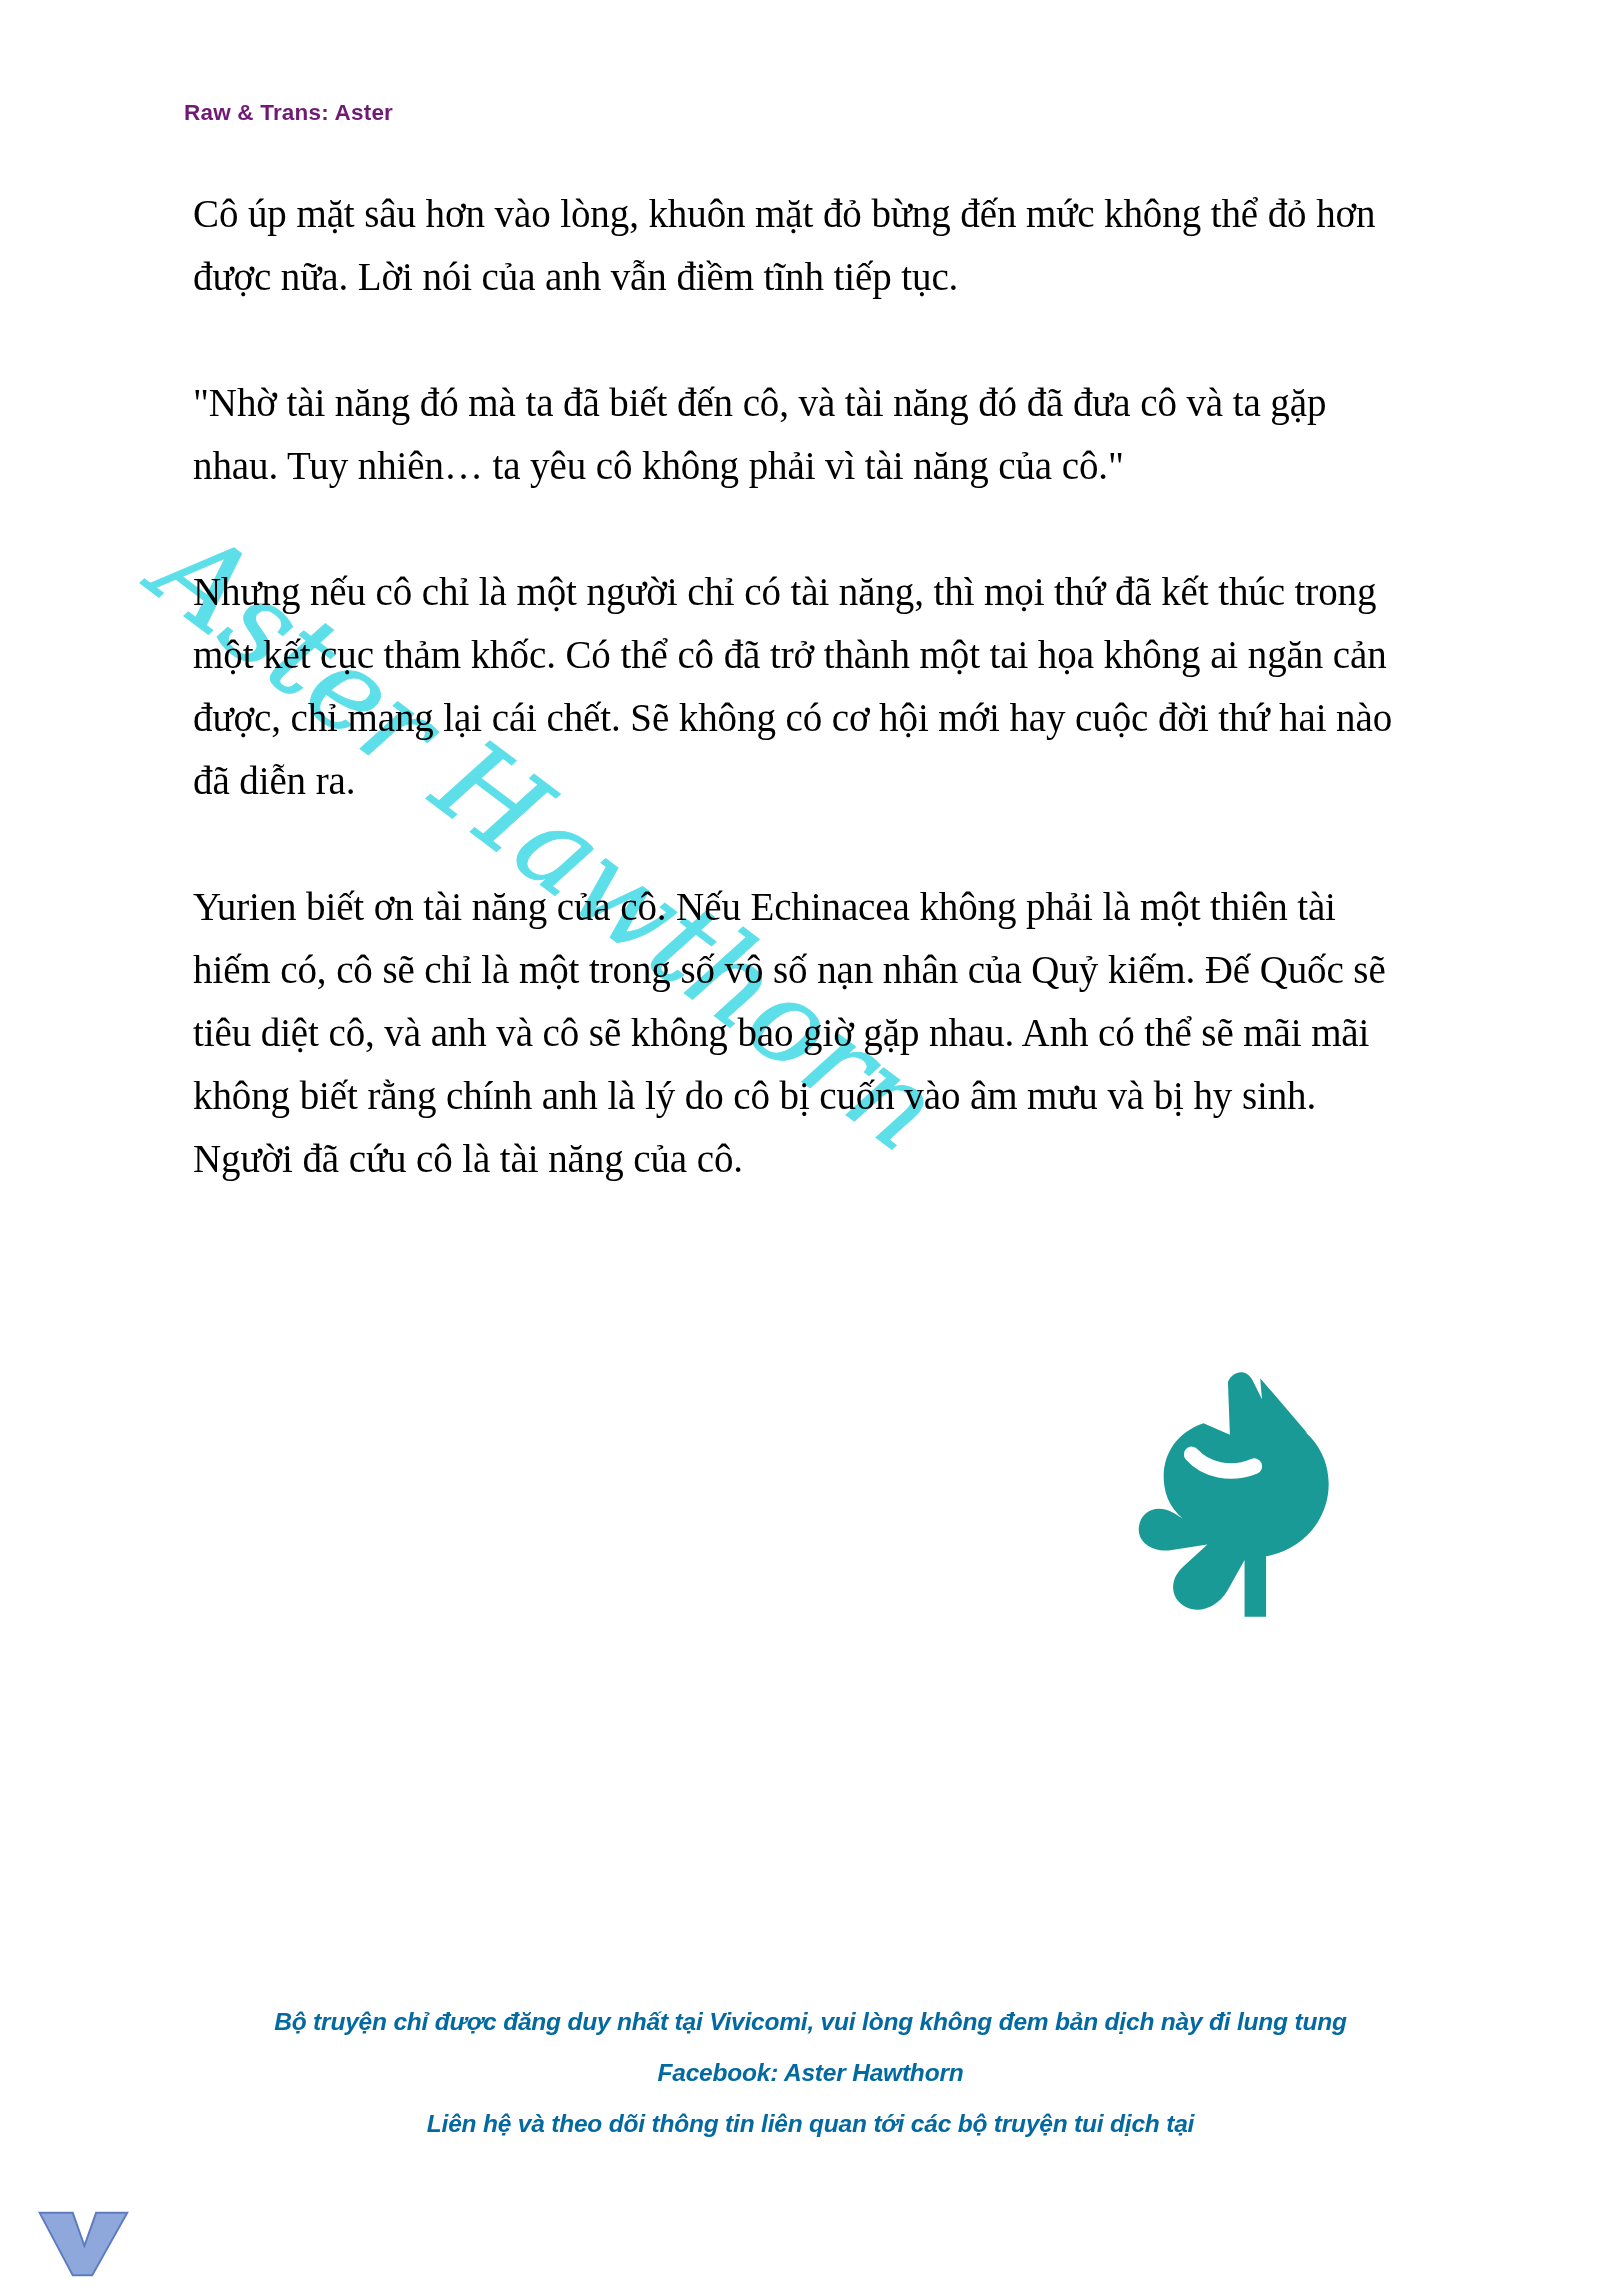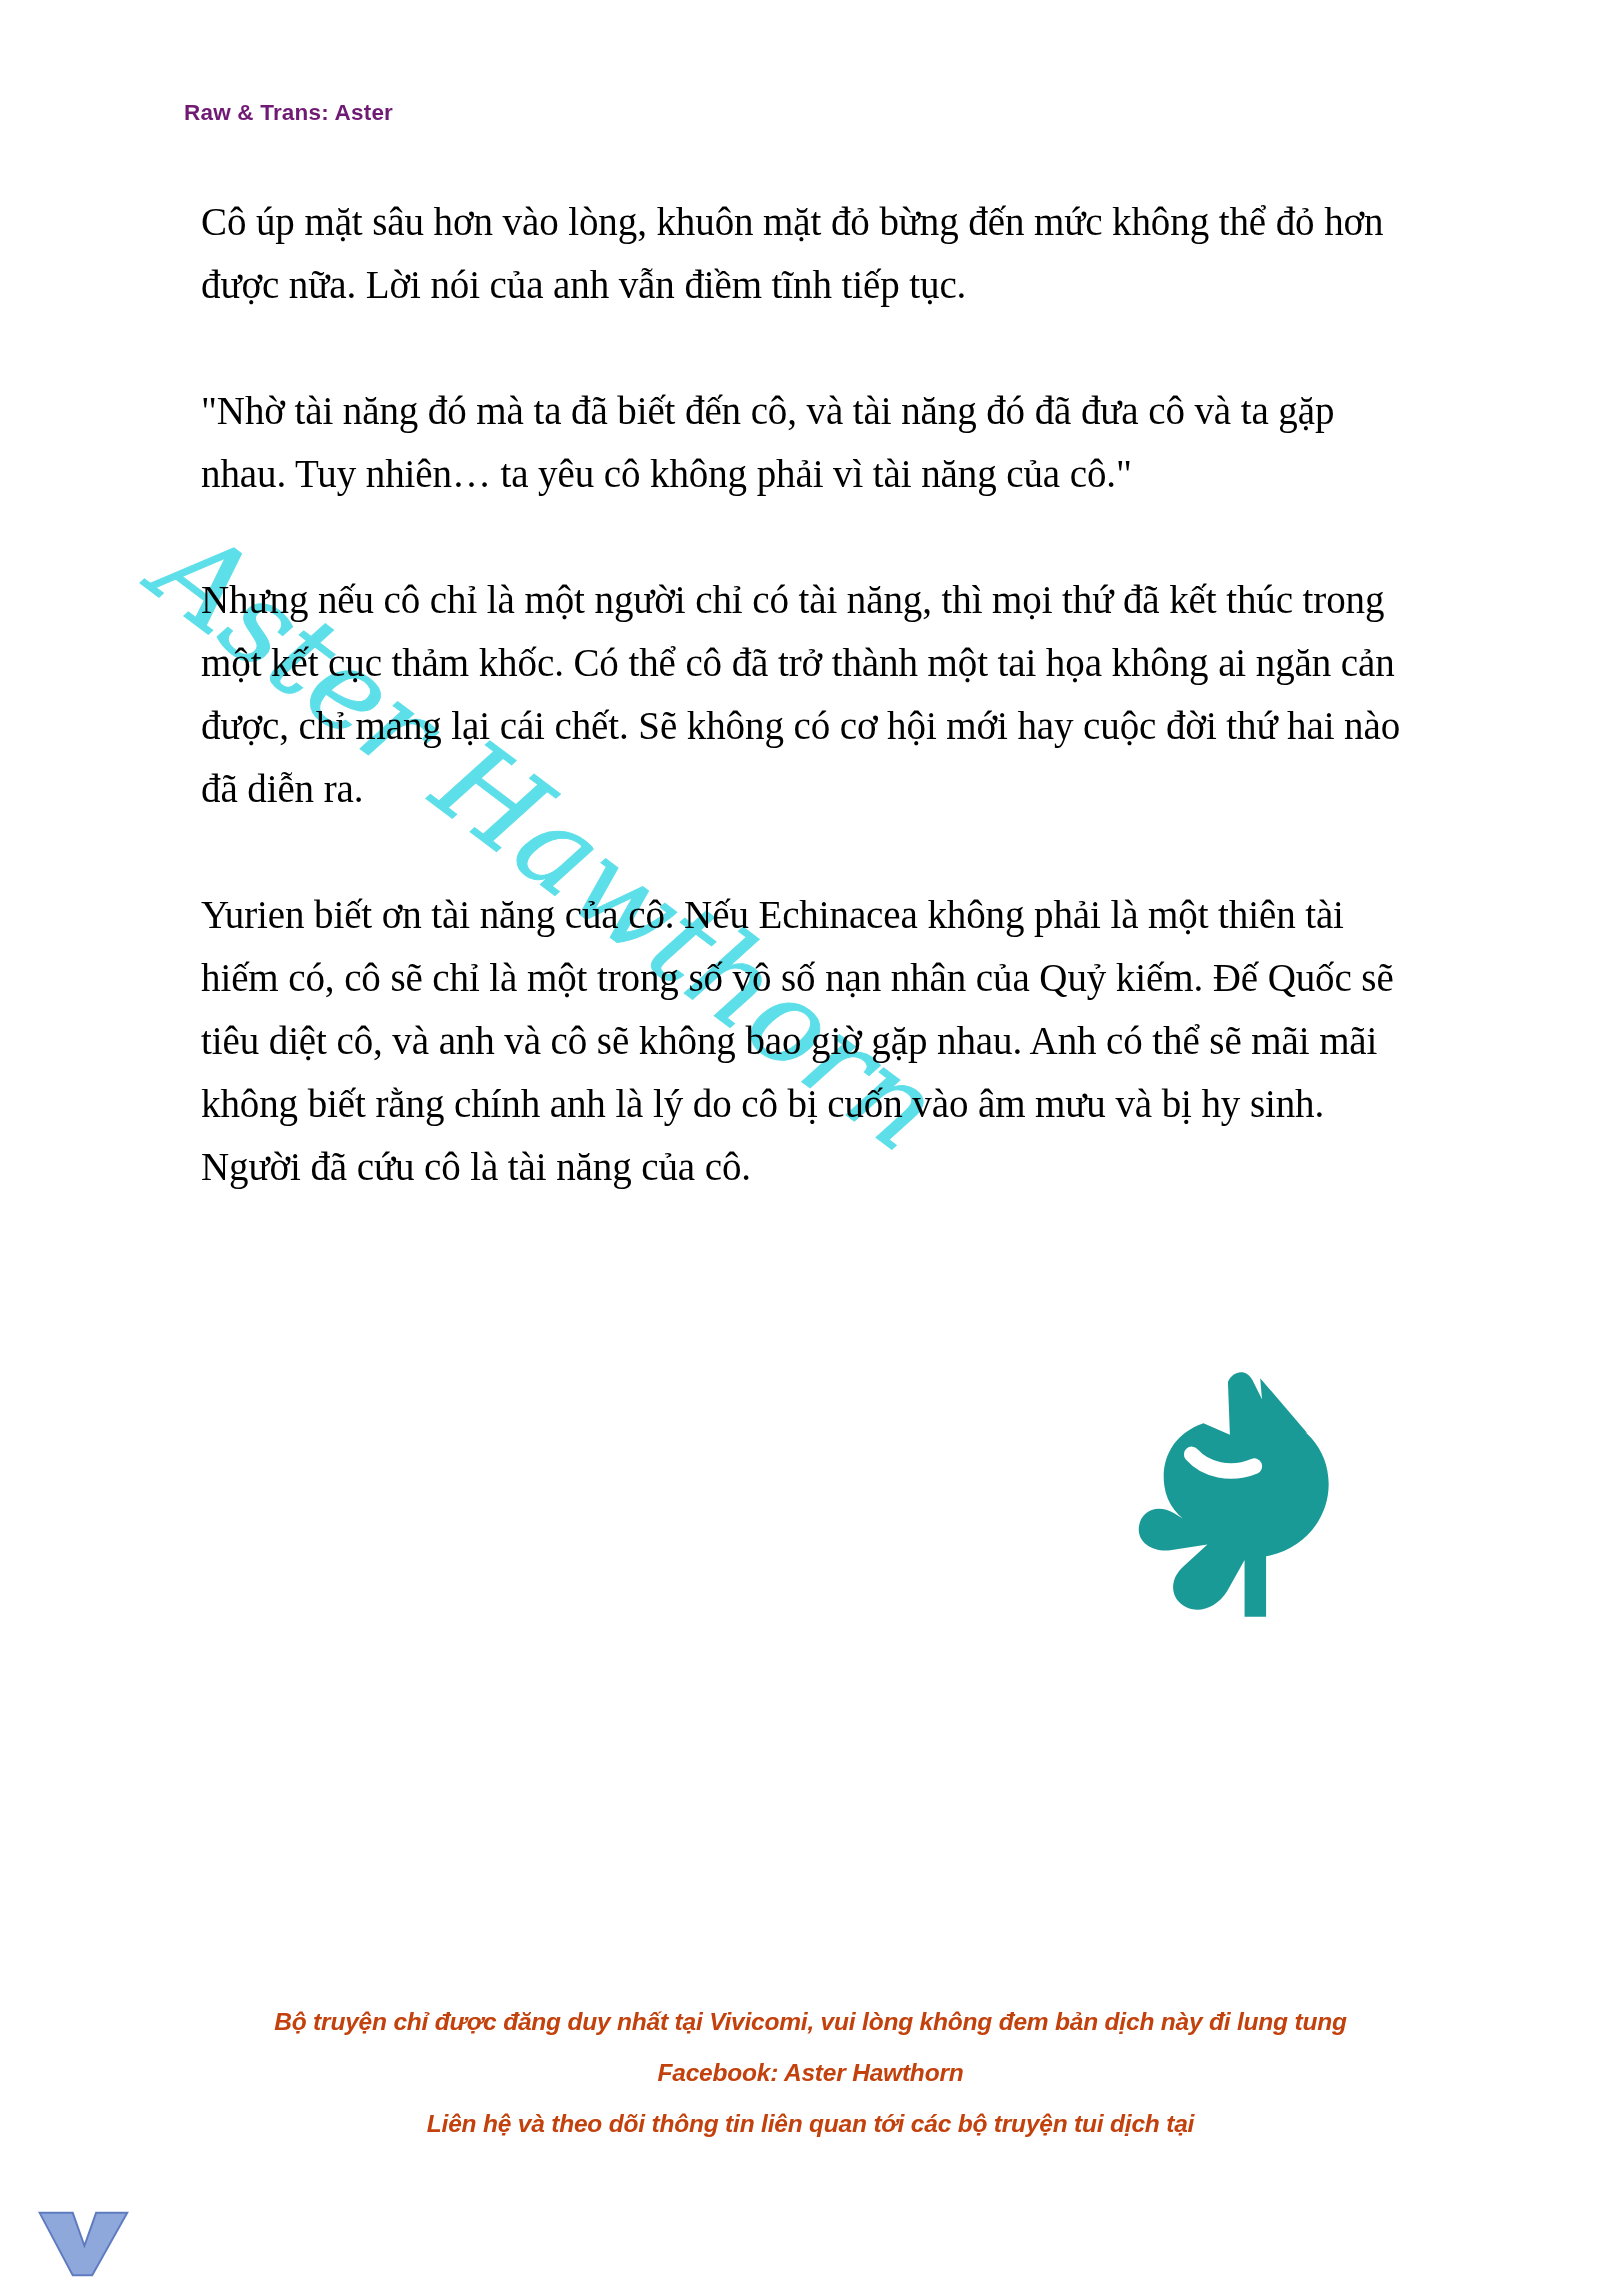--- a/index.html
+++ b/index.html
@@ -35,21 +35,21 @@
     left: 189px;
     top: 178px;
     width: 1225px;
     z-index: 3;
   }
   .para {
     font-family: "Liberation Serif", "DejaVu Serif", serif;
     font-size: 39px;
     line-height: 63px;
     color: #000000;
-    margin: 12px;
+    margin: 4px;
     text-align: left;
     letter-spacing: -0.1px;
   }
   .para + .para {
     margin-top: 63px;
   }
 
   
   .watermark {
     position: absolute;
@@ -86,21 +86,21 @@
     left: 0;
     right: 0;
     top: 1996px;
     text-align: center;
     z-index: 5;
   }
   .footer-line {
     font-family: "Liberation Sans", "DejaVu Sans", sans-serif;
     font-style: italic;
     font-weight: 700;
-    color: #c2410c;
+    color: #0369a1;
     font-size: 24.5px;
     line-height: 51px;
     letter-spacing: -0.2px;
     white-space: nowrap;
   }
   .footer-line.l1 { font-size: 24.5px; }
   .footer-line.l2 { font-size: 24.5px; }
   .footer-line.l3 { font-size: 24.5px; }
 
   

